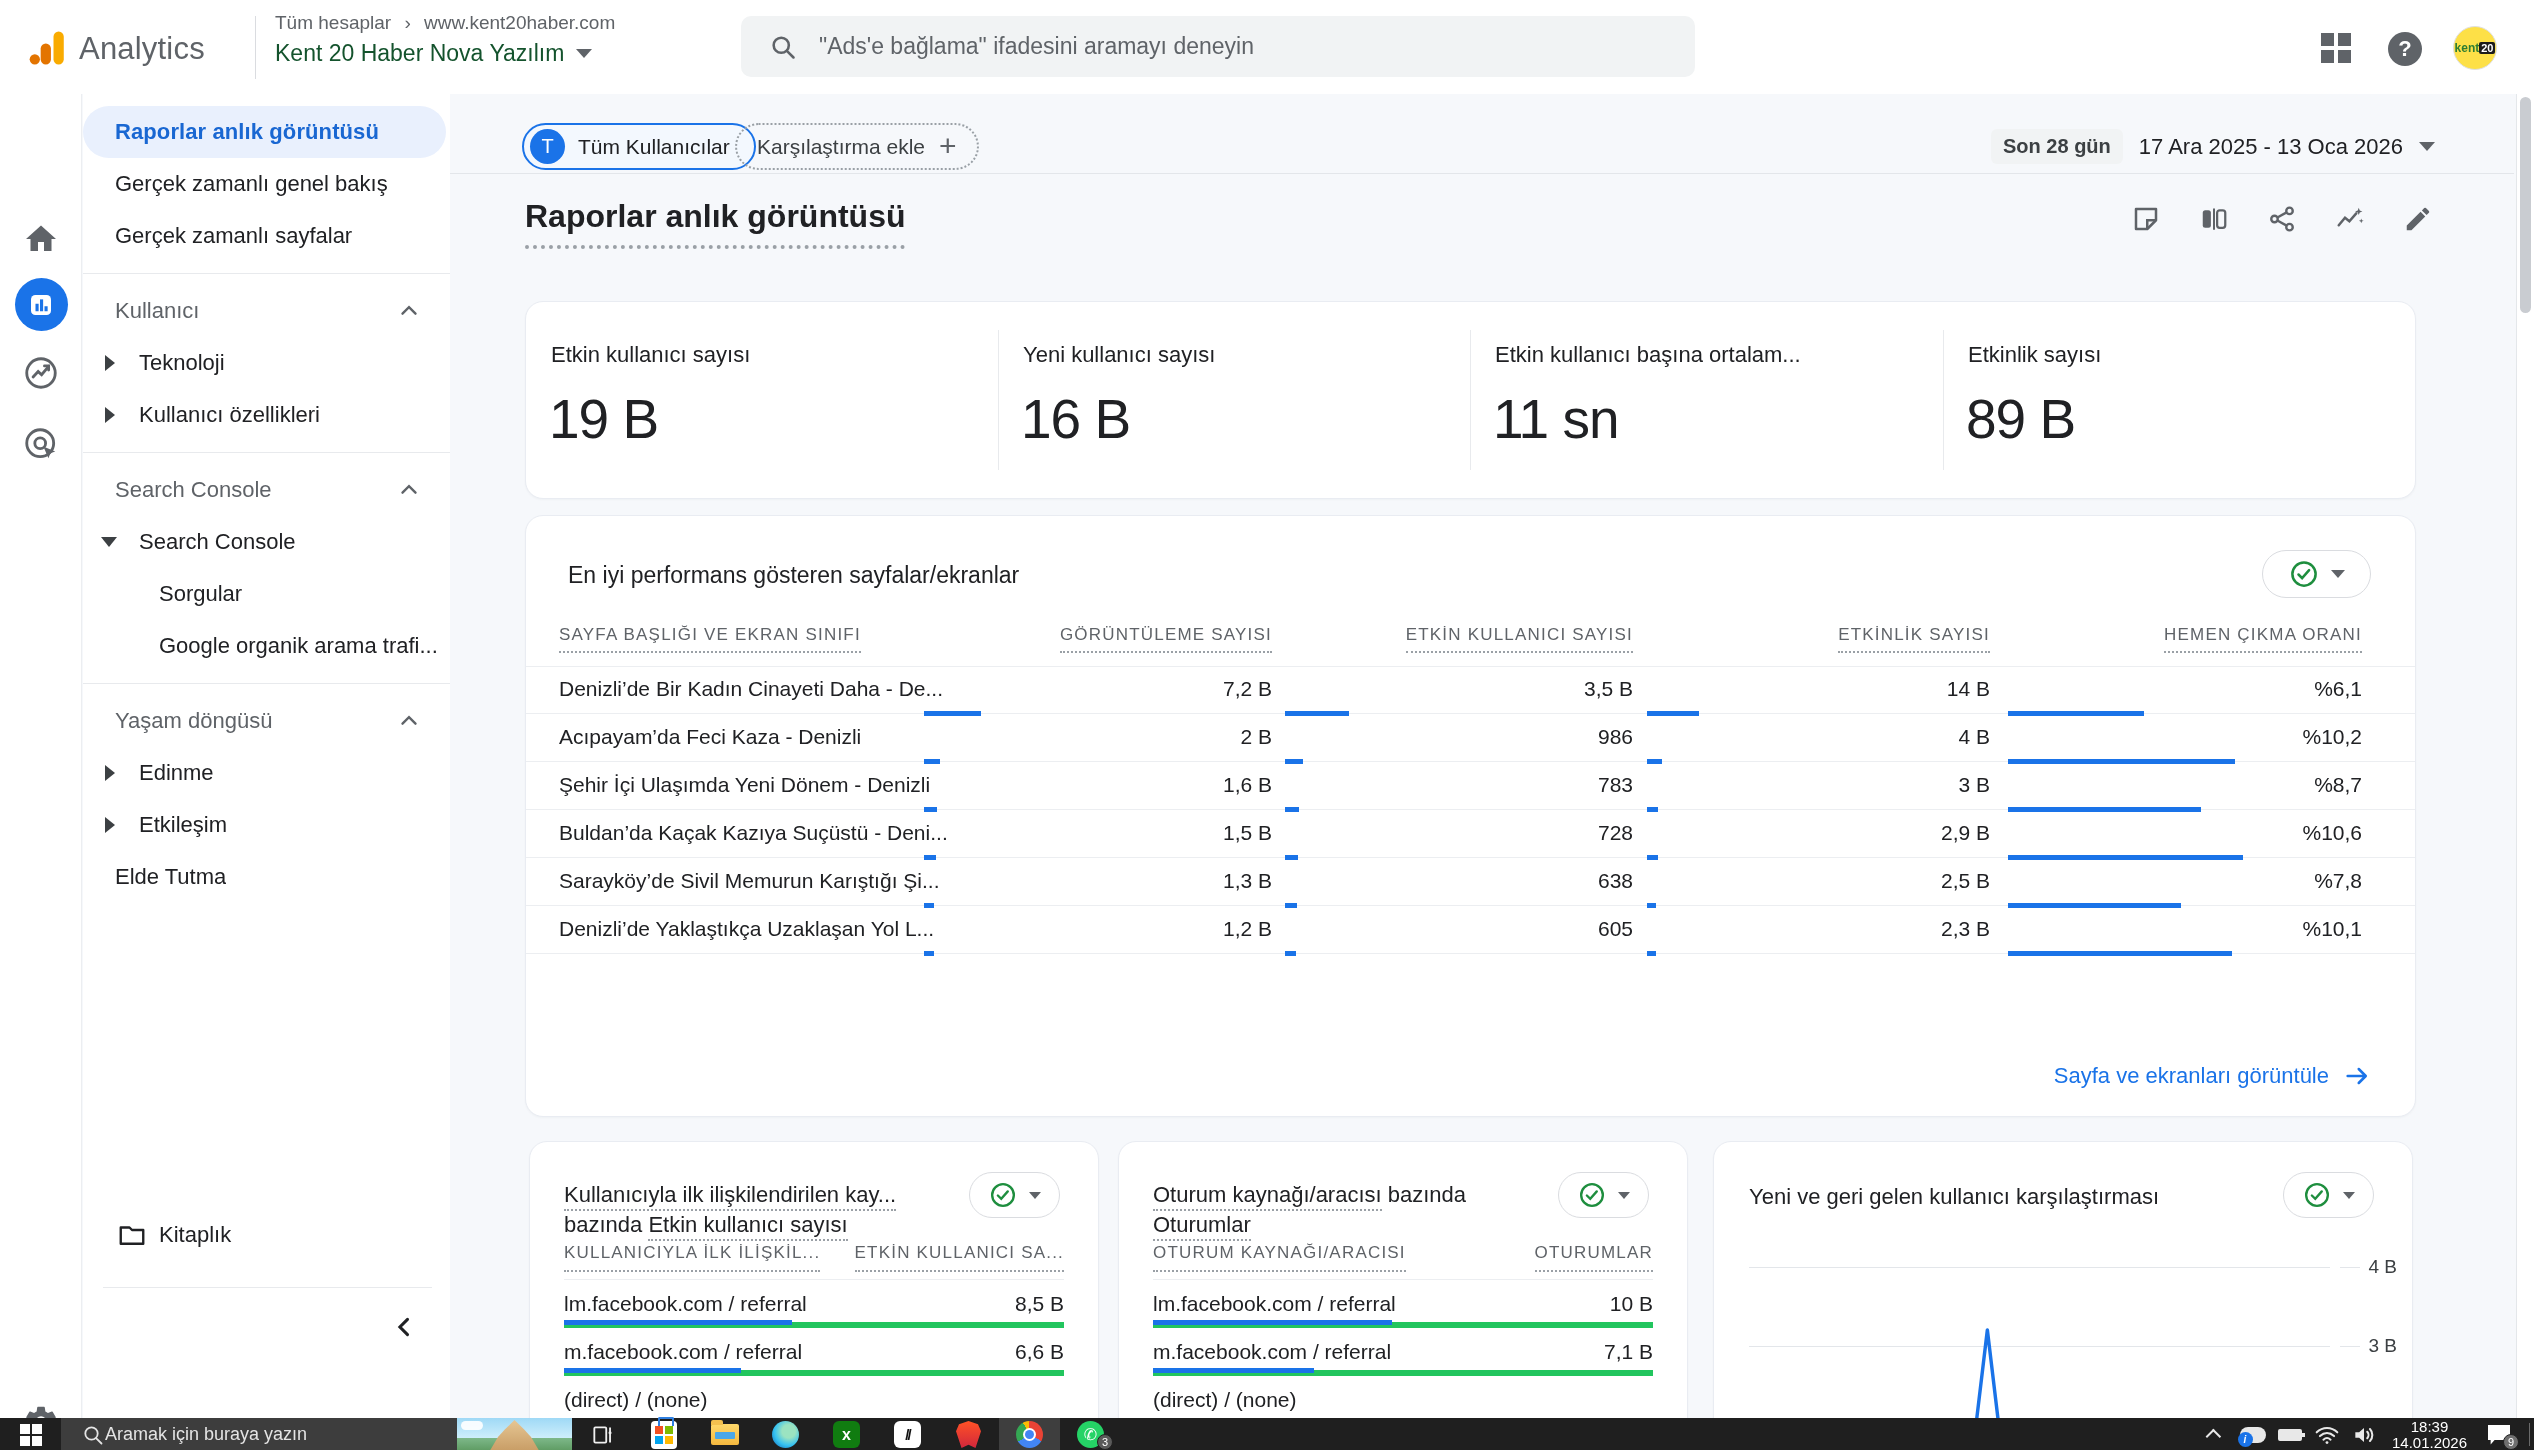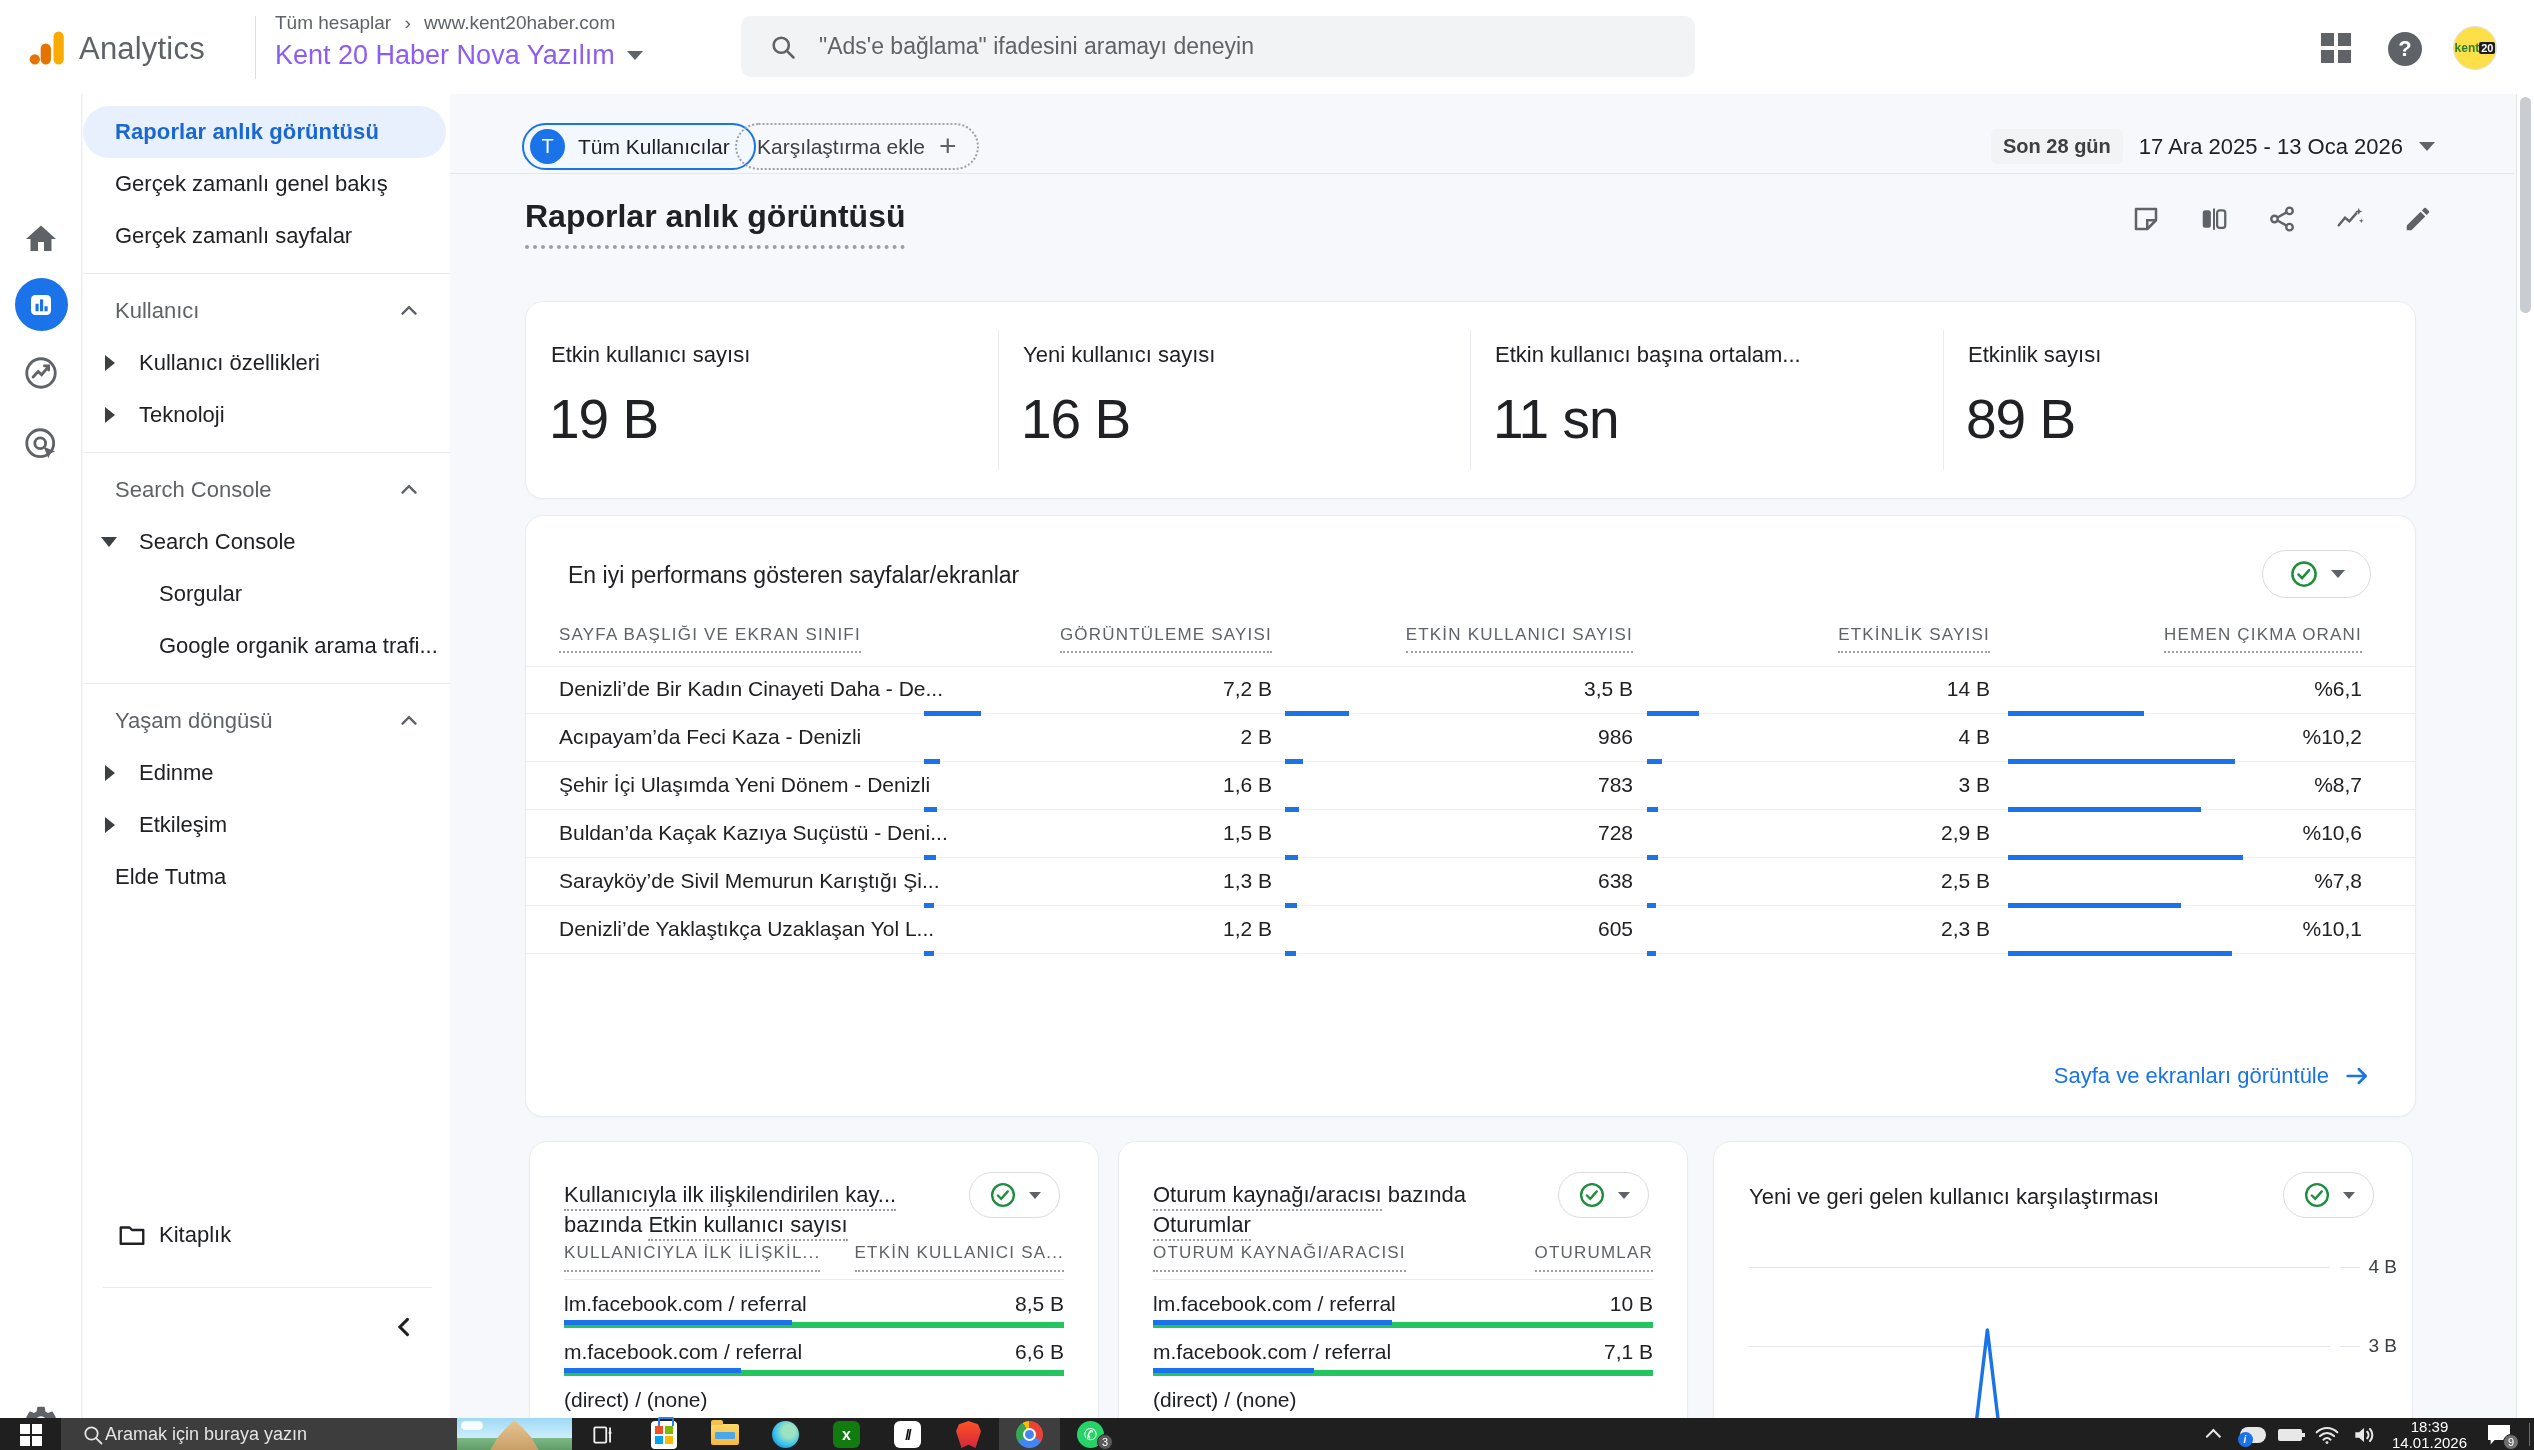--- a/index.html
+++ b/index.html
@@ -7,21 +7,21 @@
   .screen { position:relative; width:2534px; height:1450px; overflow:hidden; background:#f6f8fb; font-family:"Liberation Sans", sans-serif; color:#202124; }
 
   
   #appbar { position:absolute; left:0; top:0; width:2534px; height:94px; background:#fff; z-index:30; }
   #ga-logo { position:absolute; left:26px; top:26px; width:44px; height:44px; }
   #product-name { position:absolute; left:79px; top:31px; font-size:31px; color:#5f6368; letter-spacing:0.2px; }
   #hdr-divider { position:absolute; left:255px; top:16px; width:1px; height:63px; background:#dadce0; }
   #breadcrumb { position:absolute; left:275px; top:12px; font-size:19px; color:#5f6368; }
   #breadcrumb .sep { margin:0 8px; color:#5f6368; }
   #property-row { position:absolute; left:275px; top:40px; display:flex; align-items:center; gap:12px; }
-  #property-name { font-size:27px; color:#8b5cf6; }
+  #property-name { font-size:23px; color:#14532d; }
   .caret-down { width:0; height:0; border-left:8px solid transparent; border-right:8px solid transparent; border-top:9px solid #5f6368; display:inline-block; }
   #search-pill { position:absolute; left:741px; top:16px; width:954px; height:61px; background:#f1f3f4; border-radius:10px; display:flex; align-items:center; padding-left:28px; gap:22px; }
   #search-placeholder { font-size:23px; color:#5f6368; }
   #apps-grid { position:absolute; left:2321px; top:33px; width:30px; height:30px; display:grid; grid-template-columns:13px 13px; grid-template-rows:13px 13px; gap:4px; }
   #apps-grid span { background:#5f6368; }
   #help-btn { position:absolute; left:2388px; top:32px; width:34px; height:34px; border-radius:50%; background:#5f6368; color:#fff; font-size:22px; font-weight:bold; display:flex; align-items:center; justify-content:center; }
   #avatar { position:absolute; left:2453px; top:26px; width:44px; height:44px; border-radius:50%; background:#fde047; border:1px solid #e0e0e0; display:flex; align-items:center; justify-content:center; overflow:hidden; }
   #avatar .brand { font-size:12px; font-weight:bold; color:#2e7d32; }
   #avatar .brand b { background:#1b1b1b; color:#fff; padding:0 2px; border-radius:2px; font-size:11px; }
 
@@ -252,25 +252,25 @@
         </div>
         <div class="nav-div"></div>
         <div class="nav-sec">
           <span class="nav-sec-label">Kullanıcı</span>
           <svg width="26" height="26" viewBox="0 0 24 24" fill="none" stroke="#5f6368" stroke-width="2.2">
             <path d="M6 14.5l6-6 6 6" stroke-linecap="round"></path>
           </svg>
         </div>
         <div class="nav-item has-arrow">
           <span class="tri right"></span>
-          <span class="nav-label">Kullanıcı özellikleri</span>
+          <span class="nav-label">Teknoloji</span>
         </div>
         <div class="nav-item has-arrow">
           <span class="tri right"></span>
-          <span class="nav-label">Teknoloji</span>
+          <span class="nav-label">Kullanıcı özellikleri</span>
         </div>
         <div class="nav-div"></div>
         <div class="nav-sec">
           <span class="nav-sec-label">Search Console</span>
           <svg width="26" height="26" viewBox="0 0 24 24" fill="none" stroke="#5f6368" stroke-width="2.2">
             <path d="M6 14.5l6-6 6 6" stroke-linecap="round"></path>
           </svg>
         </div>
         <div class="nav-item has-arrow">
           <span class="tri down"></span>

